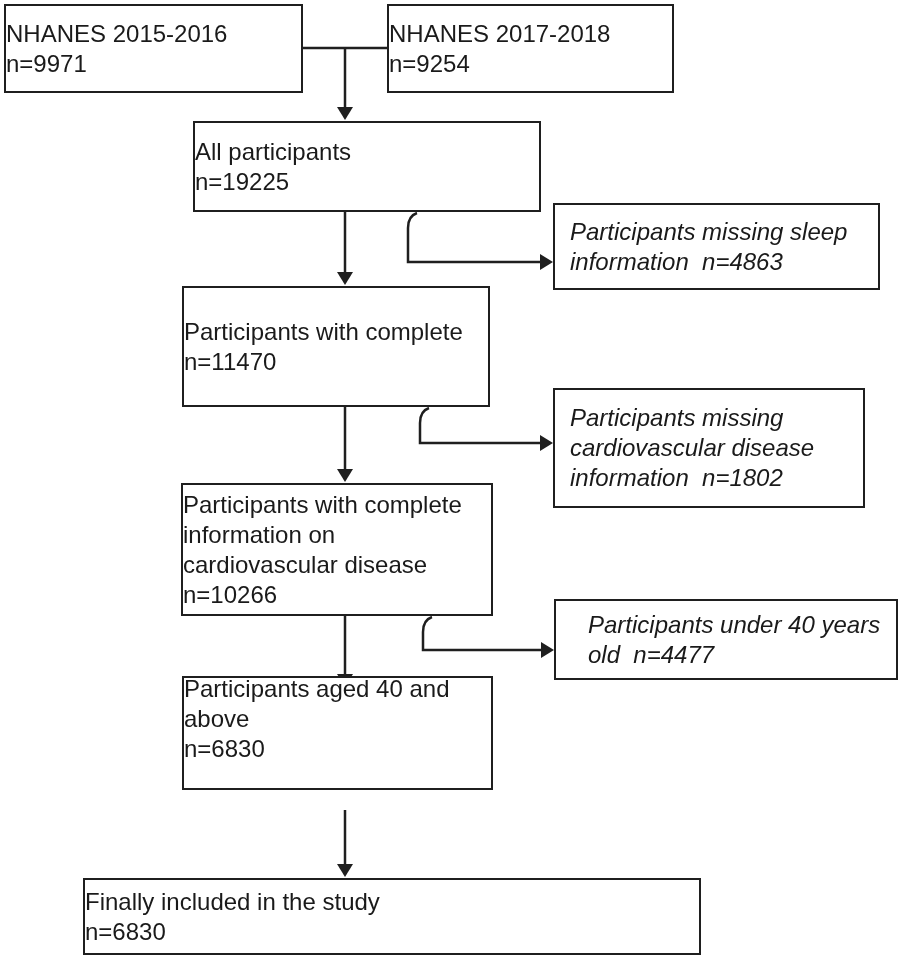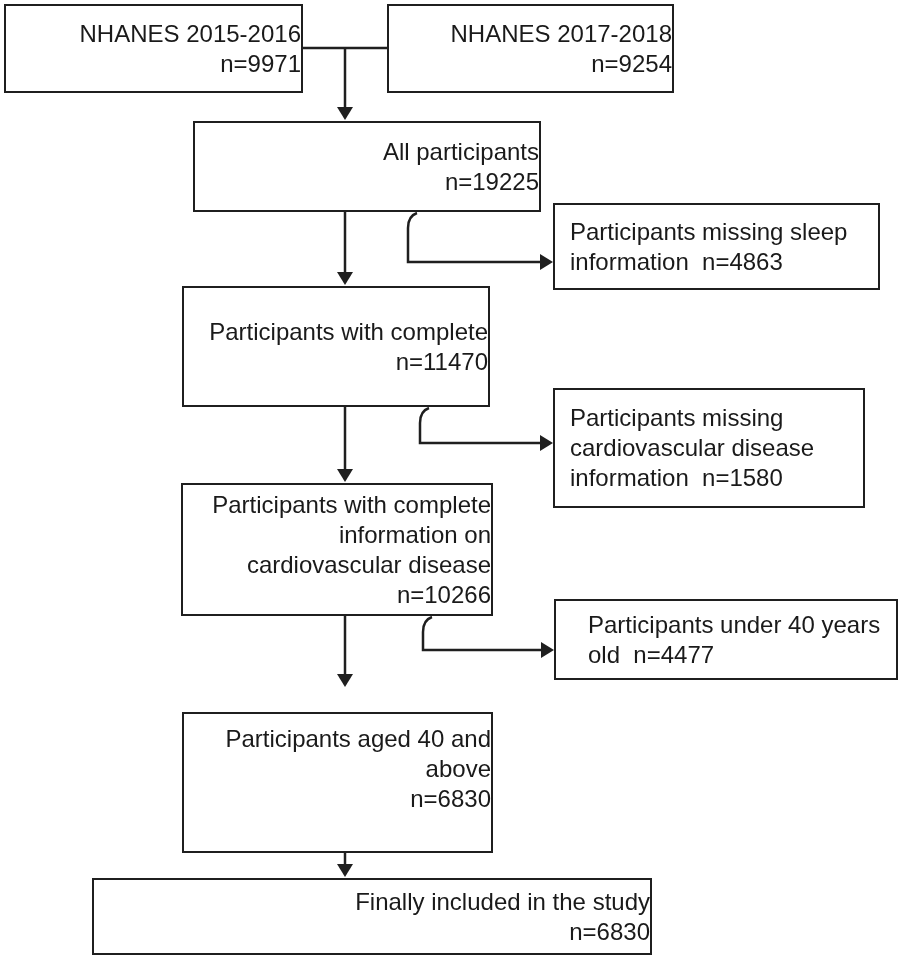--- a/index.html
+++ b/index.html
@@ -25,34 +25,35 @@
     pointer-events: none;
   }
   .box {
     position: absolute;
     box-sizing: border-box;
     border: 2.5px solid #1f1f1f;
     background: #ffffff;
     display: flex;
     flex-direction: column;
     justify-content: center;
-    align-items: flex-end;
+    align-items: flex-start;
     font-size: 24px;
     line-height: 30px;
   }
   .box.left-align {
     align-items: flex-start;
     padding-left: 15px;
     padding-right: 6px;
   }
   .line {
     white-space: pre;
   }
   .box.left-align .line {
     text-align: right;
+    font-style: italic;
   }
 </style>
 </head>
 <body>
 
 <div class="canvas">
 
   <svg class="connectors" viewBox="0 0 905 961">
     <g stroke="#1f1f1f" stroke-width="2.5" fill="none">
 
@@ -106,39 +107,39 @@
   </div>
 
   <div class="box" style="left:182px; top:286px; width:308px; height:121px;">
     <div class="line">Participants with complete</div>
     <div class="line">n=11470</div>
   </div>
 
   <div class="box left-align" style="left:553px; top:368px; width:312px; height:120px;margin-top:20px;">
     <div class="line">Participants missing</div>
     <div class="line">cardiovascular disease</div>
-    <div class="line">information  n=1580</div>
+    <div class="line">information  n=1802</div>
   </div>
 
   <div class="box" style="left:181px; top:483px; width:312px; height:133px;">
     <div class="line">Participants with complete</div>
     <div class="line">information on</div>
     <div class="line">cardiovascular disease</div>
     <div class="line">n=10266</div>
   </div>
 
   <div class="box left-align" style="left:554px; top:599px; width:344px; height:81px;padding-left:32px;">
     <div class="line">Participants under 40 years</div>
     <div class="line">old  n=4477</div>
   </div>
 
-  <div class="box" style="left:182px; top:712px; width:311px; height:141px; padding-bottom:28px;">
+  <div class="box" style="left:182px; top:676px; width:311px; height:114px; padding-bottom:28px;">
     <div class="line">Participants aged 40 and</div>
     <div class="line">above</div>
     <div class="line">n=6830</div>
   </div>
 
-  <div class="box" style="left:92px; top:878px; width:560px; height:77px;">
+  <div class="box" style="left:83px; top:878px; width:618px; height:77px;">
     <div class="line">Finally included in the study</div>
     <div class="line">n=6830</div>
   </div>
 
 </div>
 
 </body></html>

